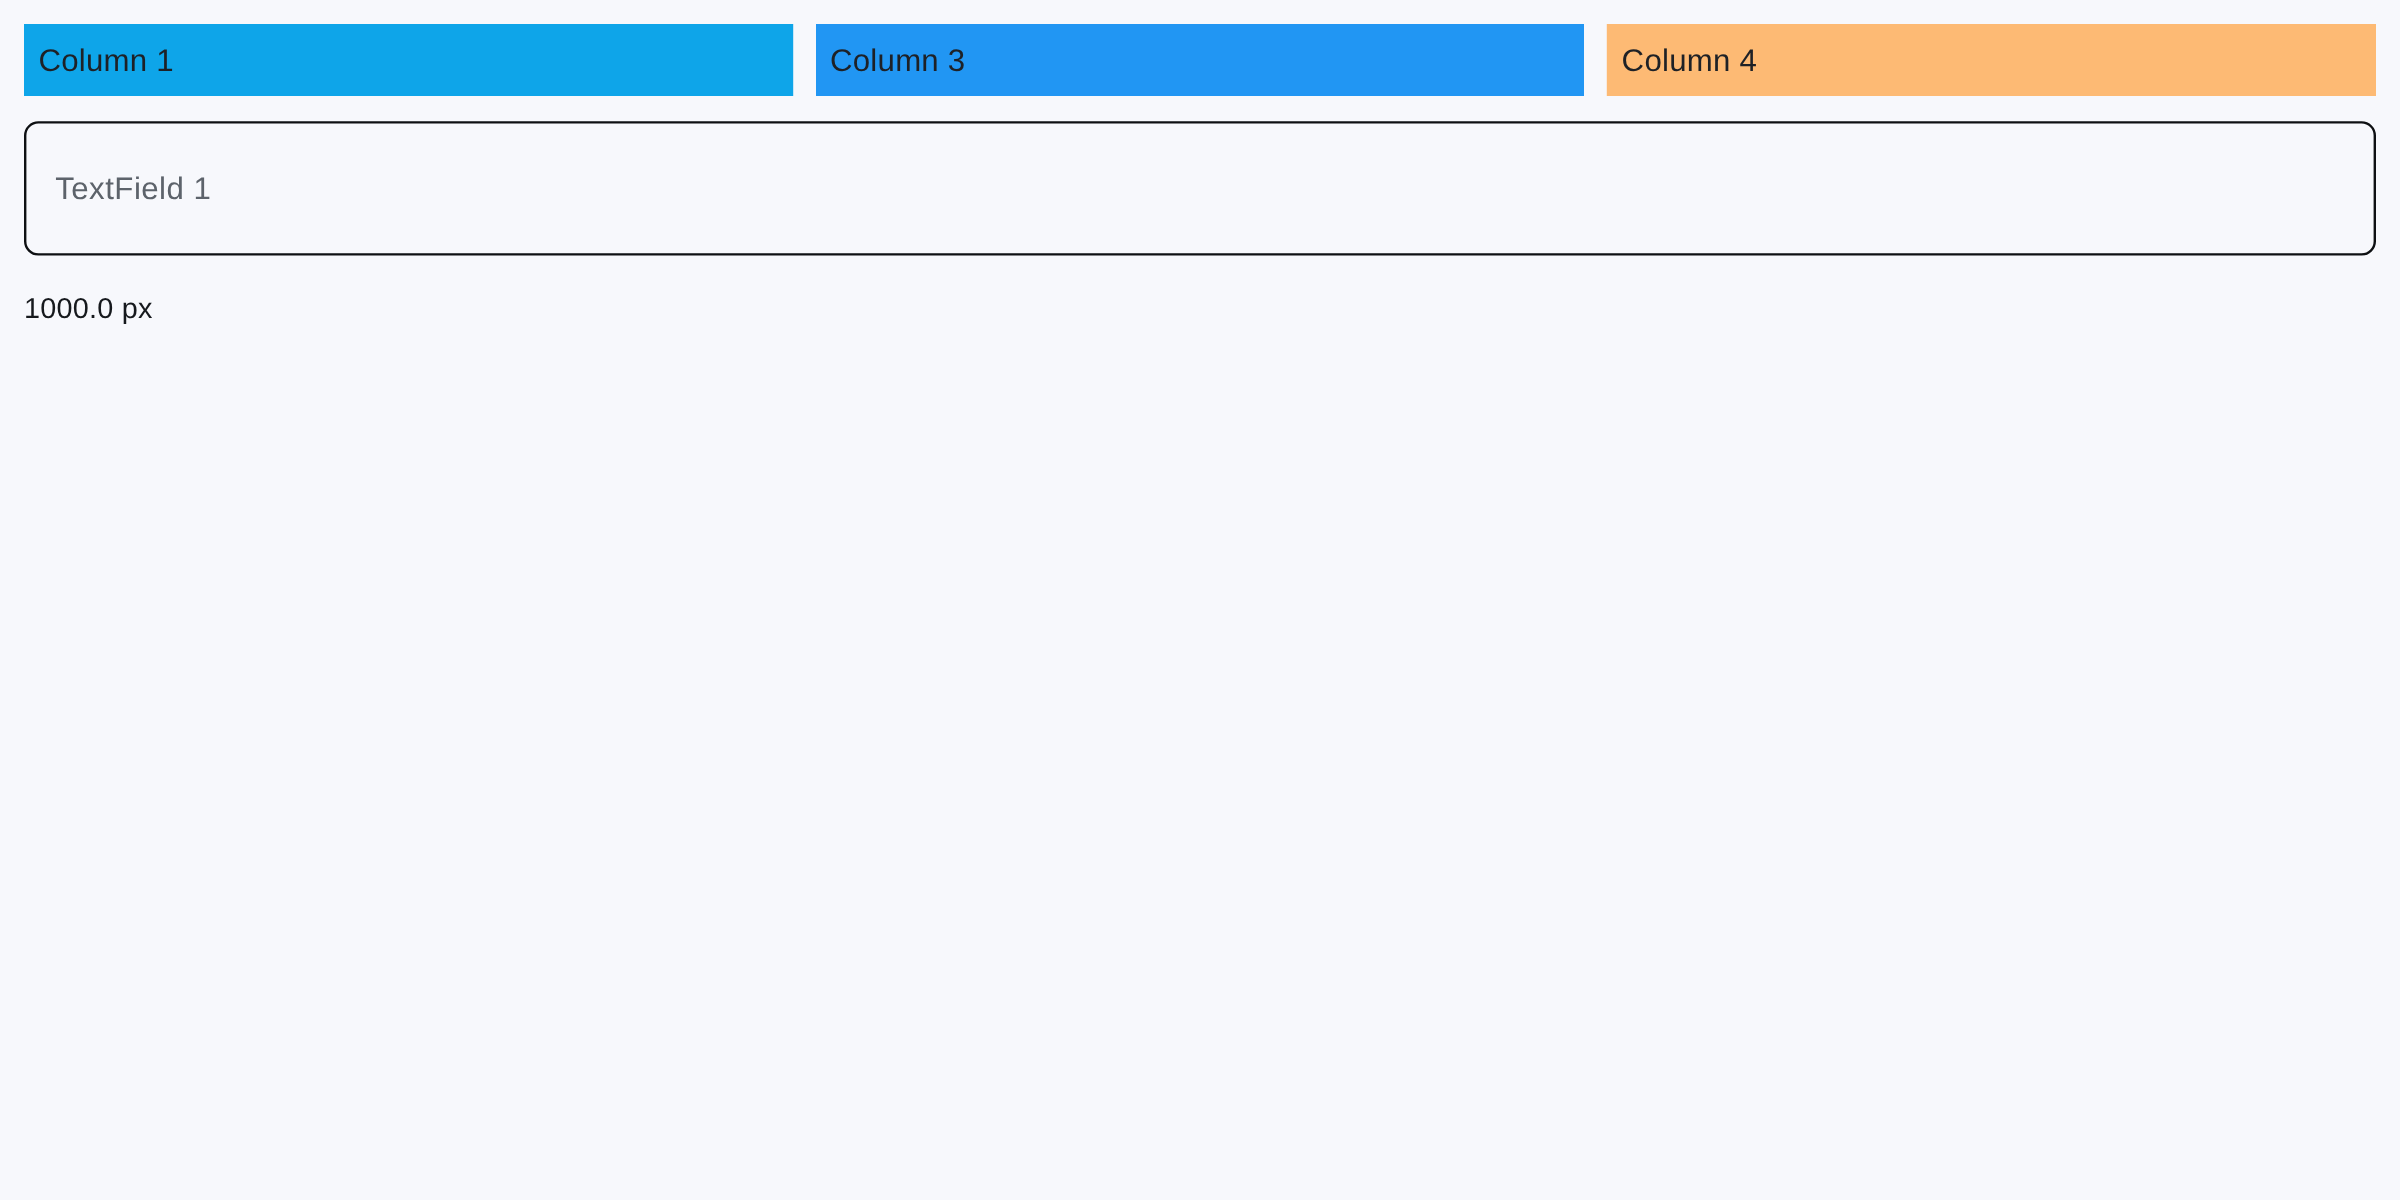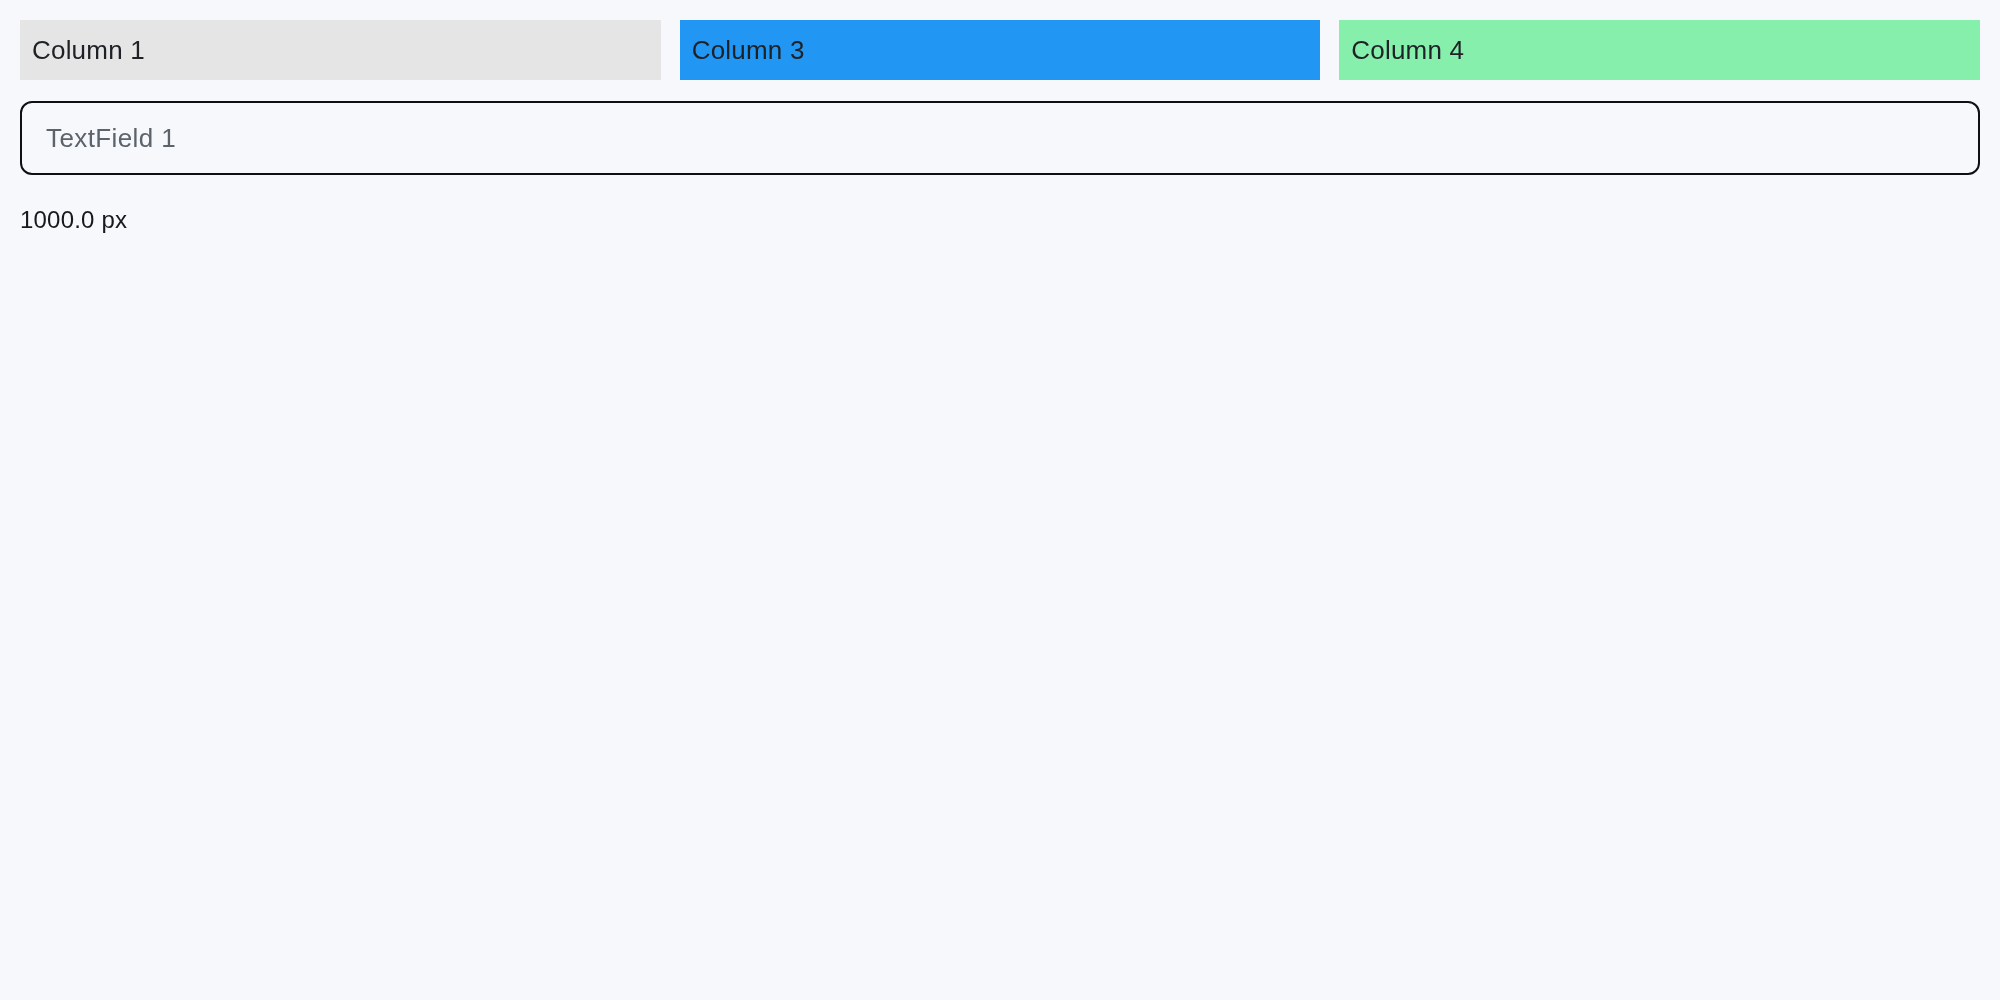--- a/index.html
+++ b/index.html
@@ -34,21 +34,21 @@
     color: #1e2126;
     letter-spacing: 0.2px;
   }
   .field-row {
     display: flex;
     gap: 22px;
     margin-top: 21px;
   }
   .textfield {
     flex: 1;
-    height: 74px;
+    height: 112px;
     box-sizing: border-box;
     border: 2.5px solid #0e1013;
     border-radius: 12px;
     background: transparent;
     padding: 0 24px;
     font-size: 26px;
     font-family: "Liberation Sans", "DejaVu Sans", sans-serif;
     color: #1e2126;
     letter-spacing: 0.4px;
     outline: none;
@@ -64,27 +64,27 @@
     color: #16191d;
     letter-spacing: 0.2px;
   }
 </style>
 </head>
 <body>
 
 <div class="container">
 
   <div class="color-row">
-    <div class="color-bar" style="background-color: #e5e5e5;">
+    <div class="color-bar" style="background-color: #0ea5e9;">
       <span class="color-bar-label">Column 1</span>
     </div>
     <div class="color-bar" style="background-color: rgb(33, 150, 243);">
       <span class="color-bar-label">Column 3</span>
     </div>
-    <div class="color-bar" style="background-color: #86efac;">
+    <div class="color-bar" style="background-color: #fdba74;">
       <span class="color-bar-label">Column 4</span>
     </div>
   </div>
 
   <div class="field-row">
     <input type="text" class="textfield" placeholder="TextField 1" style="">
   </div>
 
   <div class="size-label">1000.0 px</div>
 

